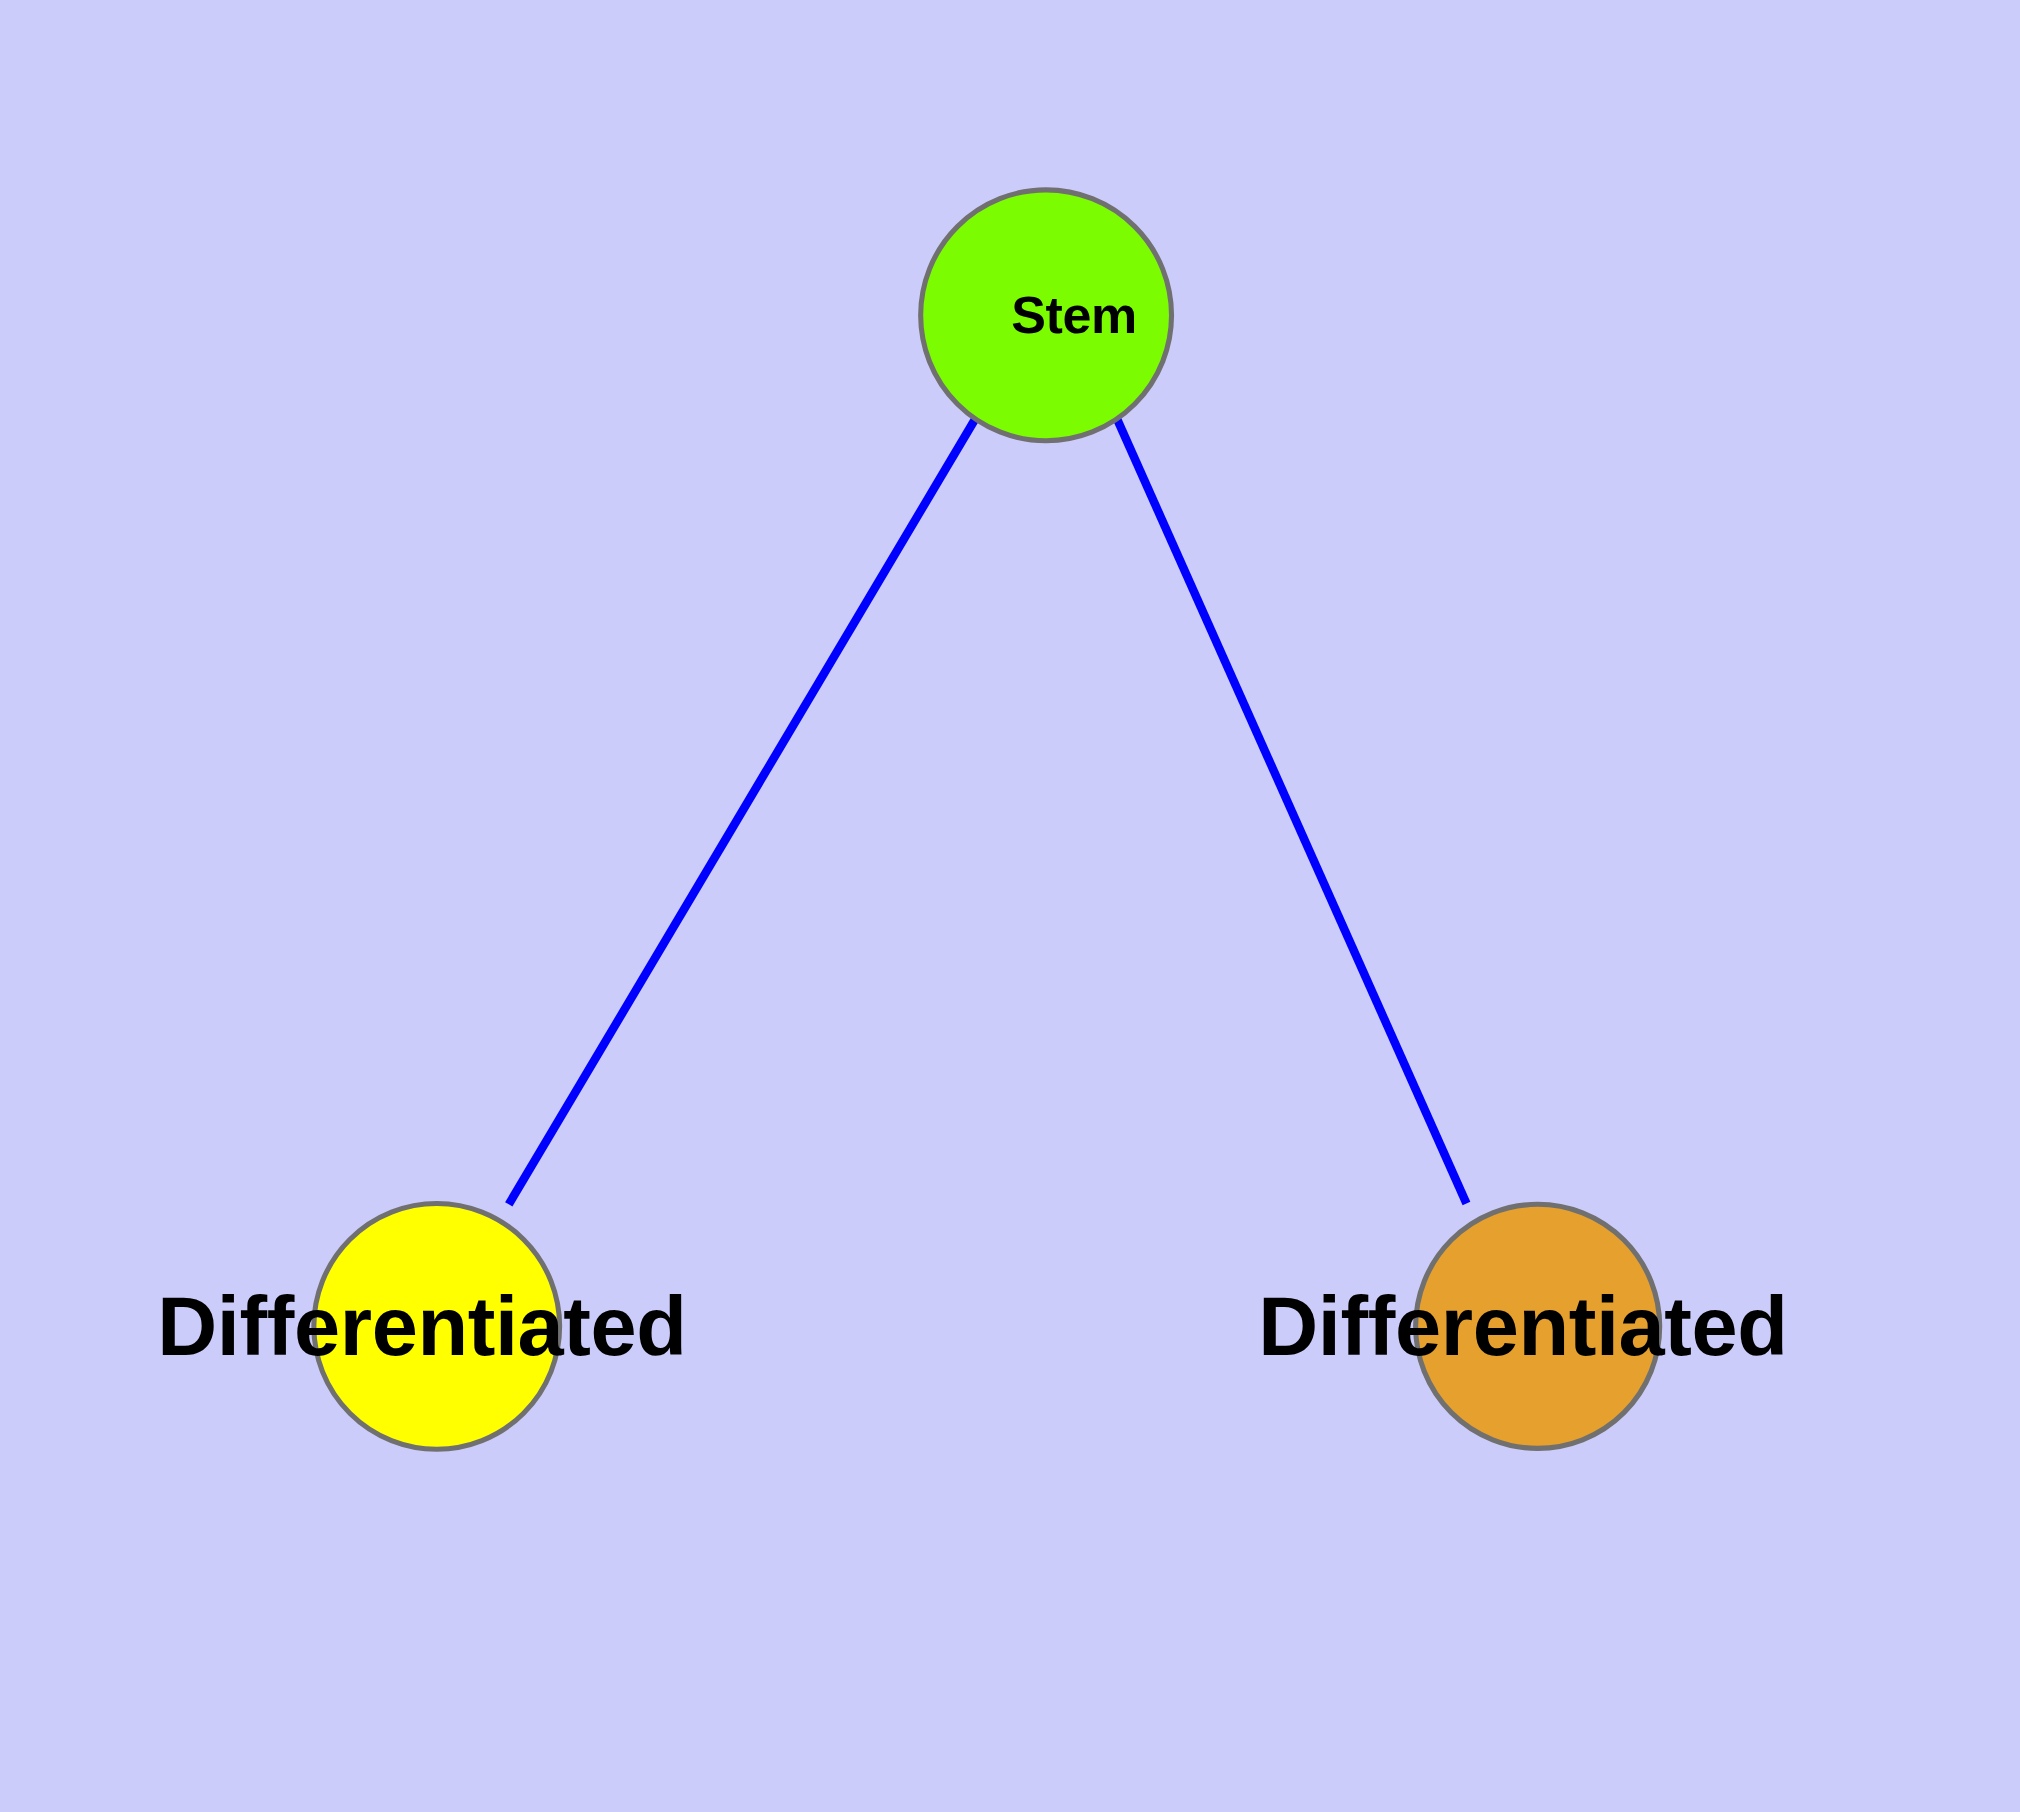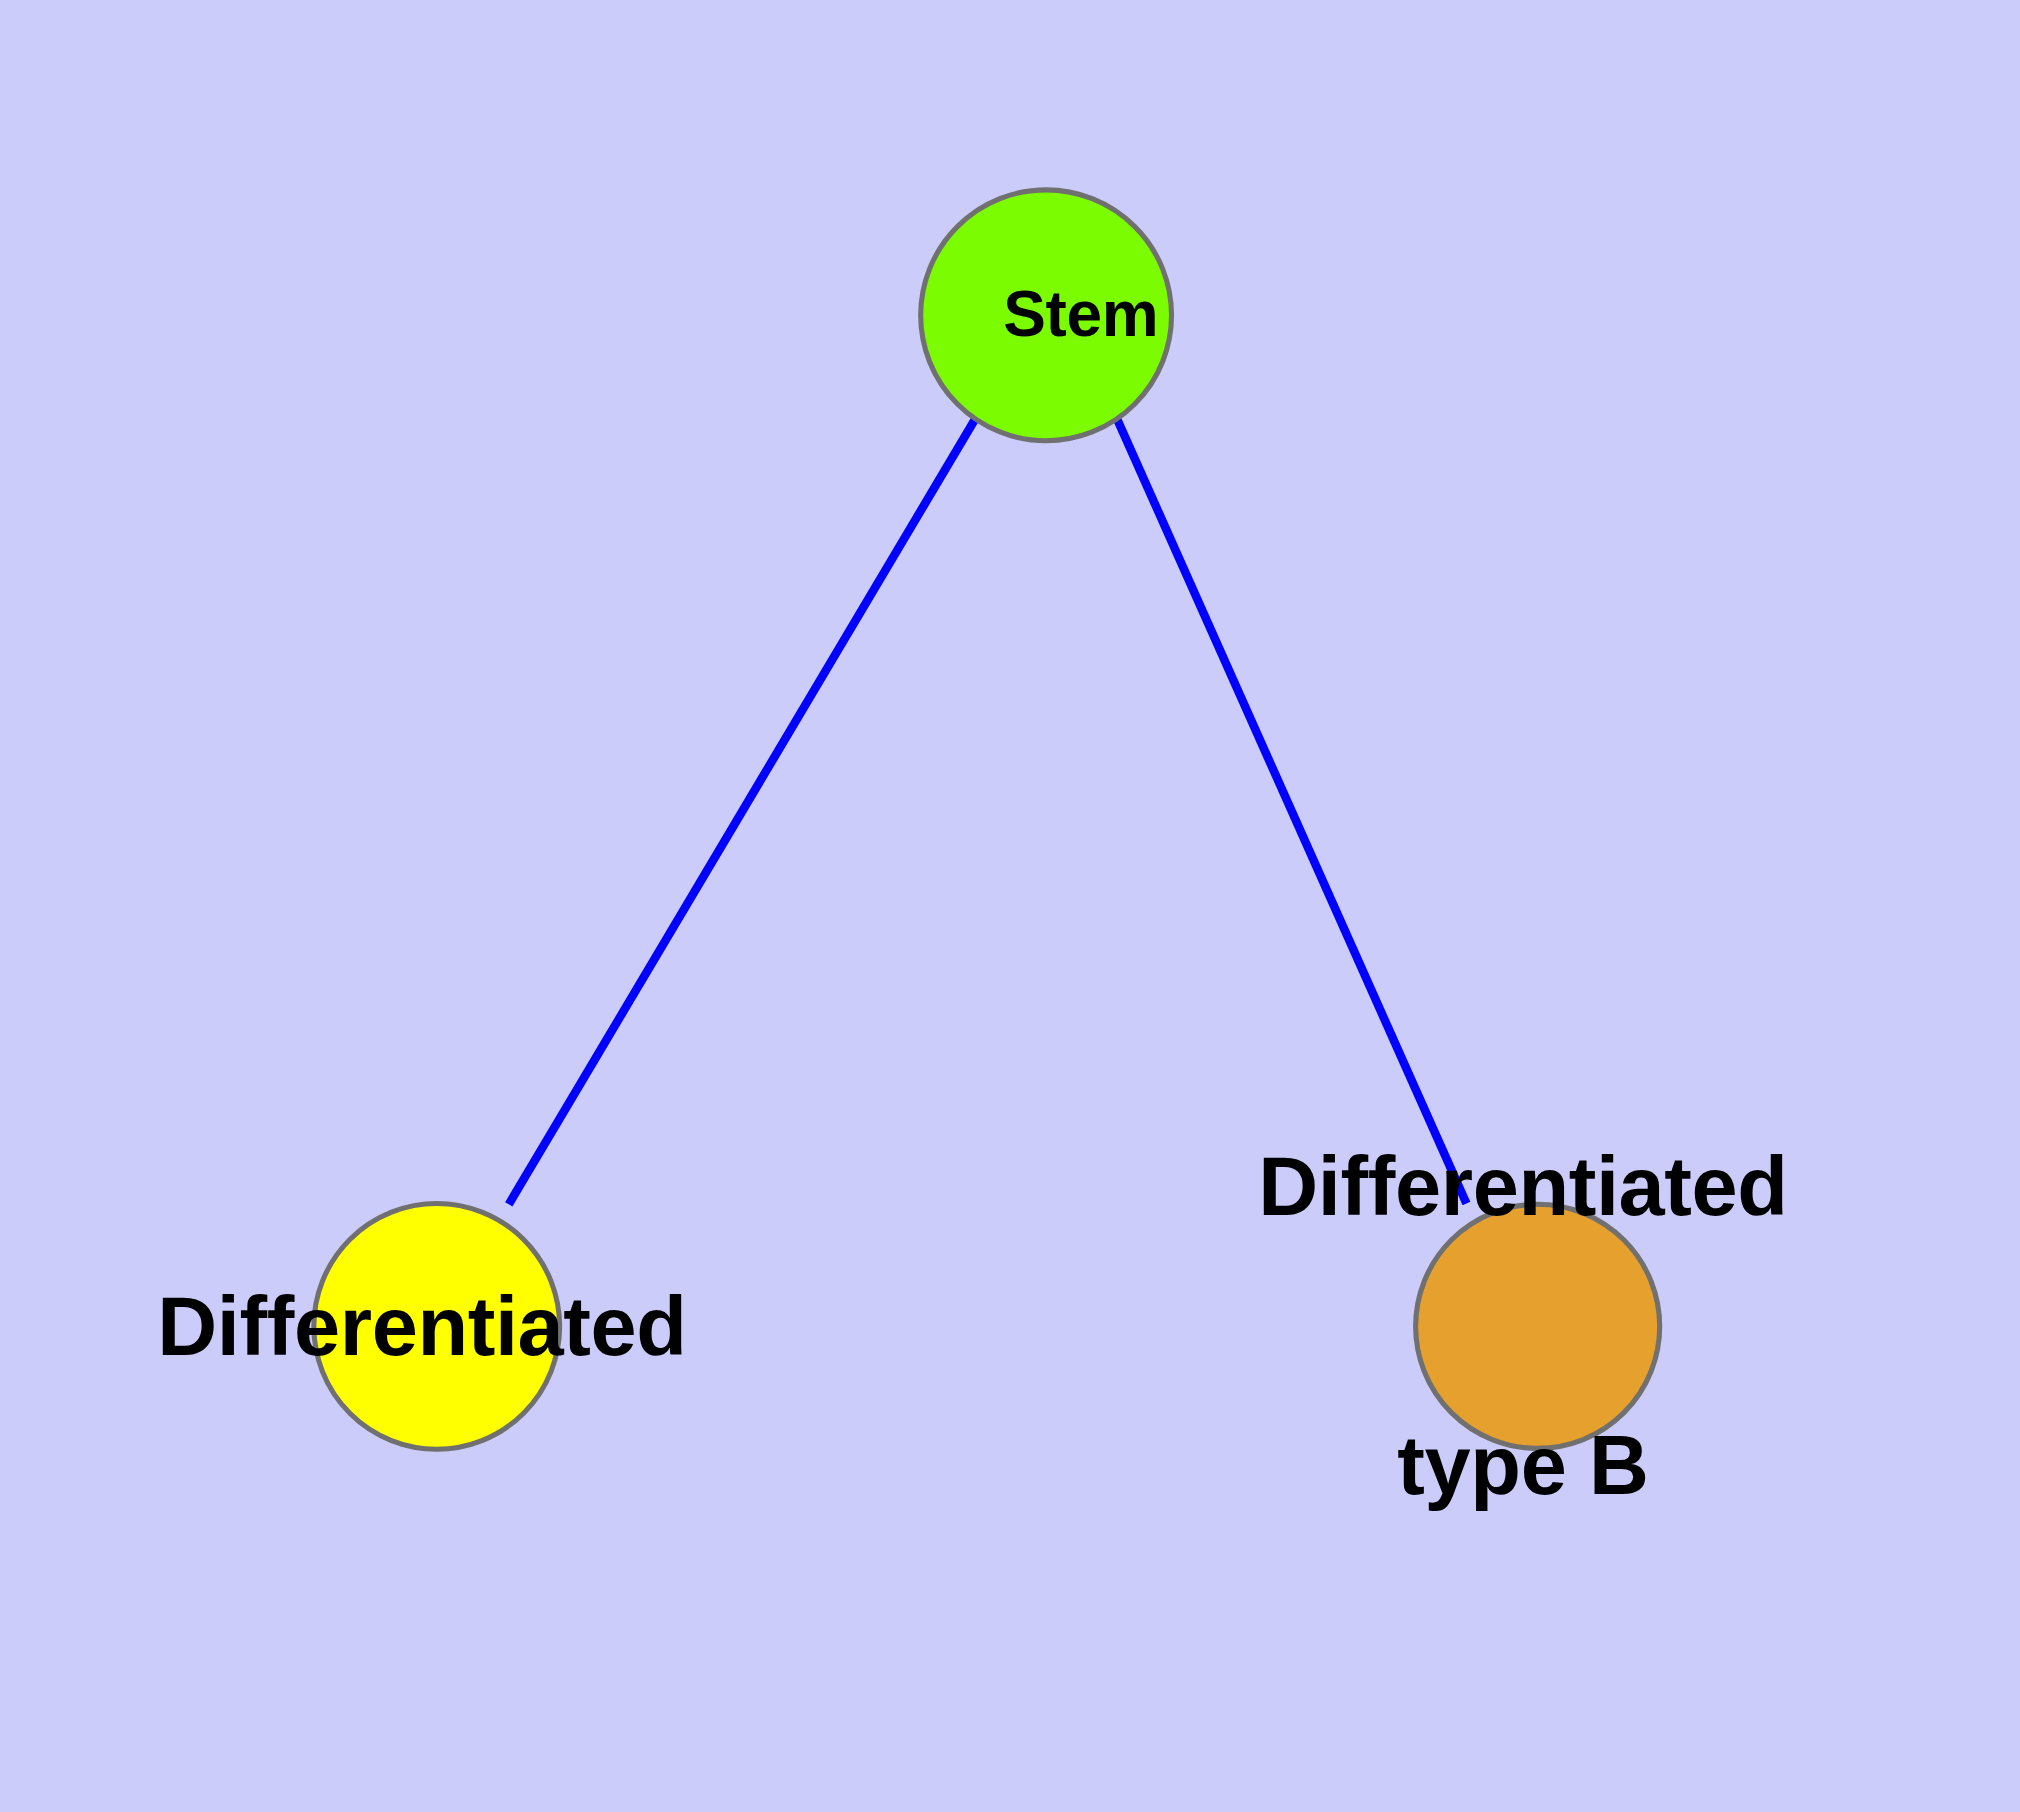--- a/index.html
+++ b/index.html
@@ -31,21 +31,21 @@
     position: absolute;
     color: #000000;
     font-weight: bold;
     text-align: center;
     white-space: pre;
     line-height: 1.12;
     letter-spacing: -0.4px;
     pointer-events: none;
   }
   #label-stem {
-    font-size: 64px;
+    font-size: 52px;
     left: 1046px;
     top: 315px;
     transform: translate(-50%, -50%);
   }
   #label-diff-a {
     font-size: 83px;
     left: 422px;
     top: 1327px;
     transform: translate(-50%, -50%);
   }
@@ -78,17 +78,16 @@
   <div class="node-label" id="label-stem" style="color: rgb(0, 0, 0);">
     <span>Stem</span>
   </div>
 
   <div class="node-label" id="label-diff-a" style="color: rgb(0, 0, 0);">
     <div>Differentiated</div>
   </div>
 
   <div class="node-label" id="label-diff-b" style="color: rgb(0, 0, 0);">
     <div>Differentiated</div>
-    <div>type B</div>
   </div>
 
 </div>
 
 
 </body></html>

